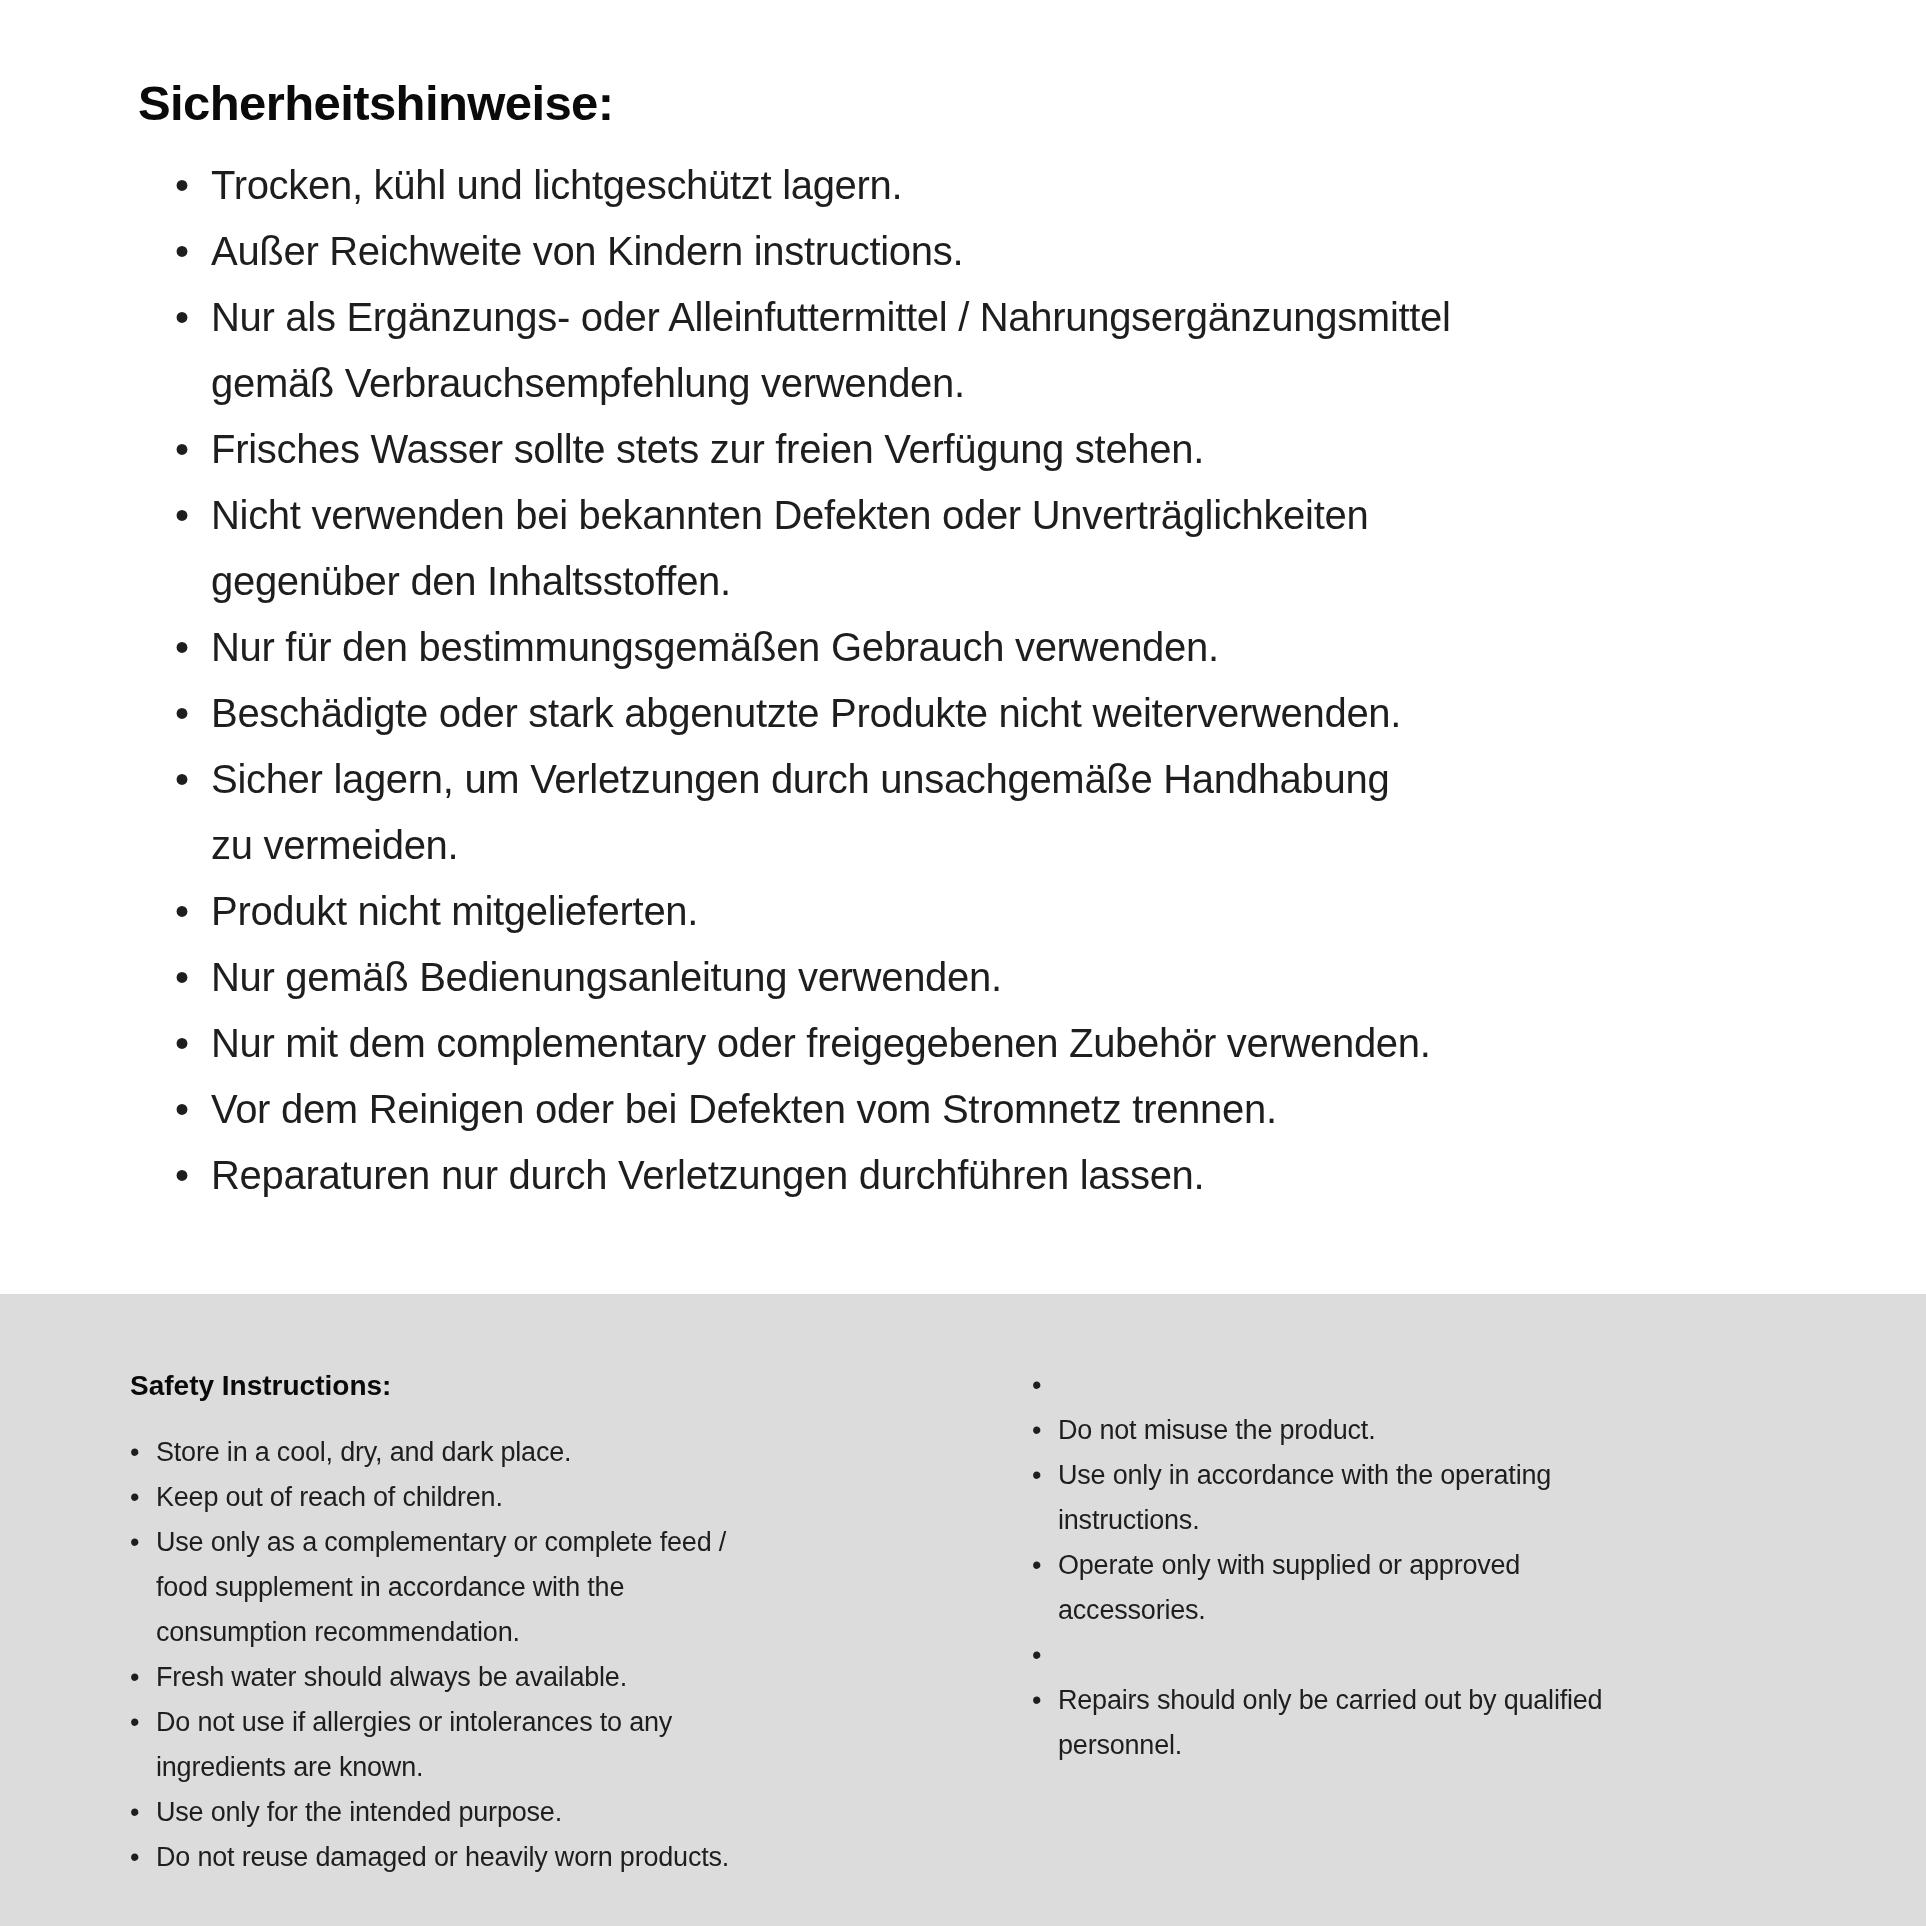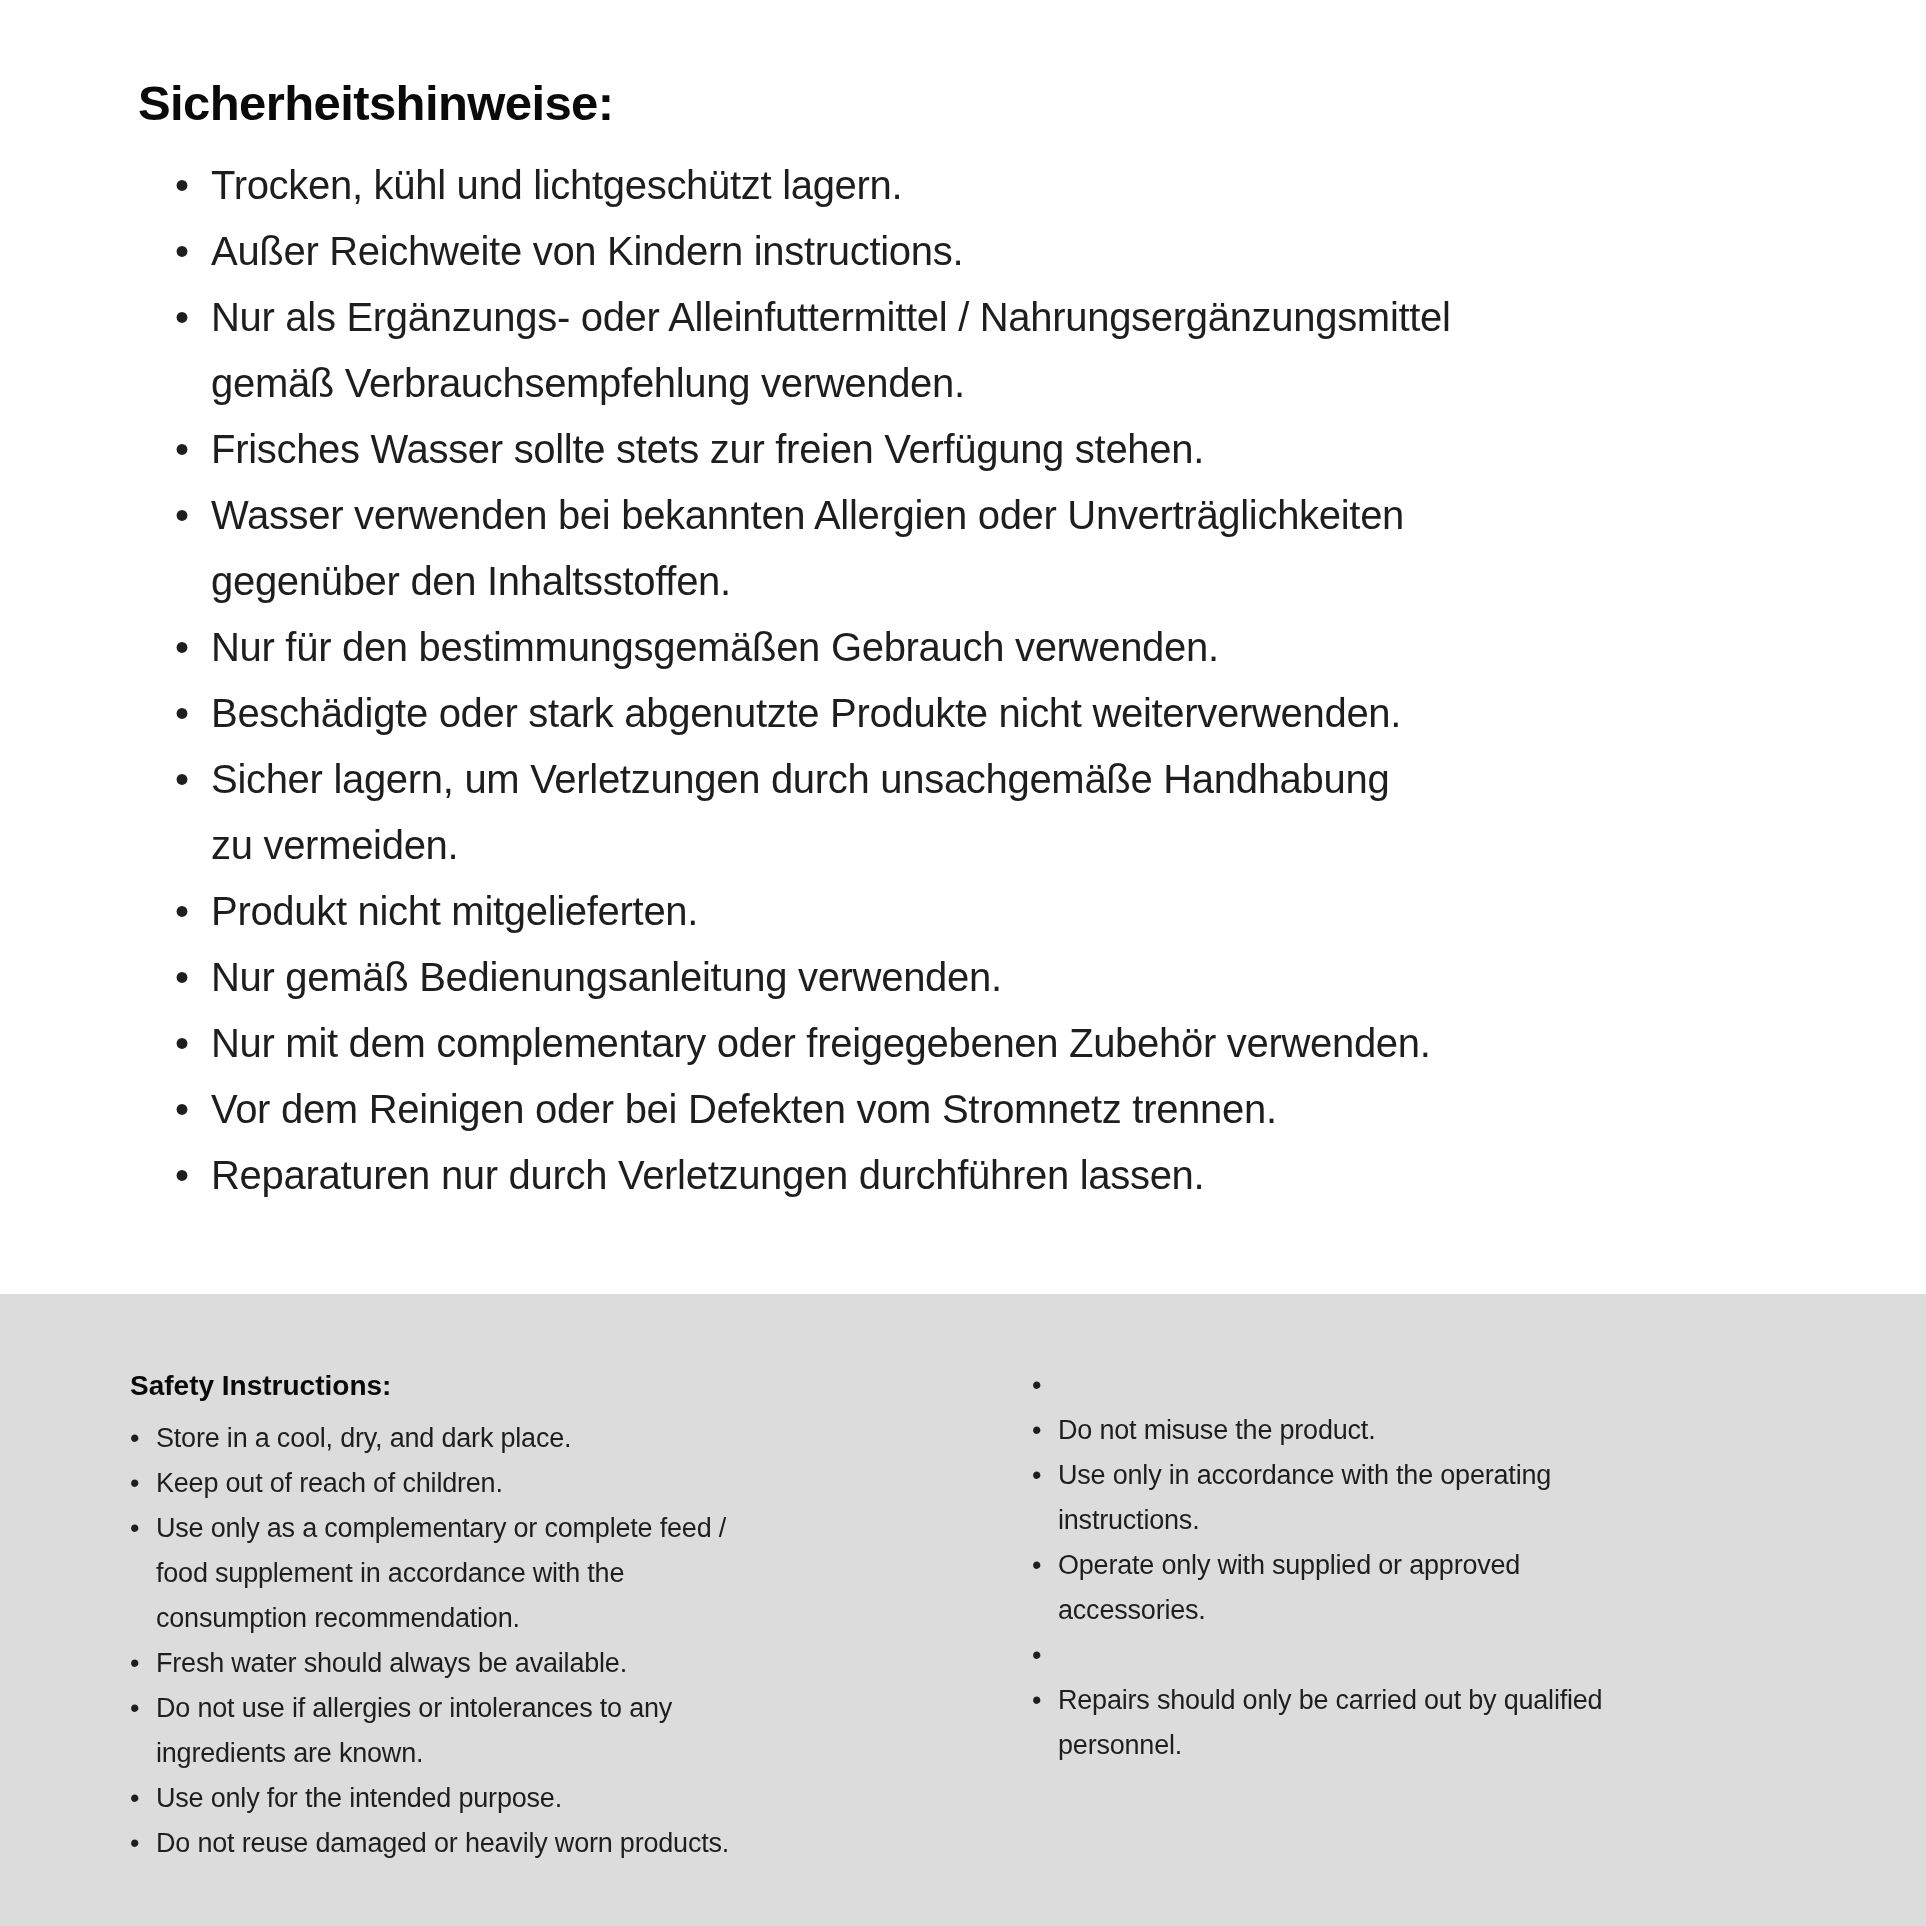--- a/index.html
+++ b/index.html
@@ -50,21 +50,21 @@
     width: 1926px; height: 632px;
     background: var(--band-bg);
   }
   .en-col { position: absolute; top: 69px; }
   .en-left  { left: 130px;  width: 880px; }
   .en-right { left: 1032px; width: 873px; }
   .en-title {
     font-size: 28px; line-height: 45px;
     font-weight: 700;
     color: var(--heading);
-    margin-bottom: 8px;
+    margin-bottom: 22px;
   }
   .en-list { list-style: none; }
   .en-list li {
     display: flex;
     font-size: 27px;
     line-height: 45px;
     letter-spacing: -0.2px;
   }
   .en-list .bullet { flex: none; width: 26px; }
 </style>
@@ -88,21 +88,21 @@
         <span class="bullet">•</span>
         <span class="item-text">Nur als Ergänzungs- oder Alleinfuttermittel / Nahrungsergänzungsmittel
 gemäß Verbrauchsempfehlung verwenden.</span>
       </li>
         <li>
         <span class="bullet">•</span>
         <span class="item-text">Frisches Wasser sollte stets zur freien Verfügung stehen.</span>
       </li>
         <li>
         <span class="bullet">•</span>
-        <span class="item-text">Wasser verwenden bei bekannten Allergien oder Unverträglichkeiten
+        <span class="item-text">Nicht verwenden bei bekannten Defekten oder Unverträglichkeiten
 gegenüber den Inhaltsstoffen.</span>
       </li>
         <li>
         <span class="bullet">•</span>
         <span class="item-text">Nur für den bestimmungsgemäßen Gebrauch verwenden.</span>
       </li>
         <li>
         <span class="bullet">•</span>
         <span class="item-text">Beschädigte oder stark abgenutzte Produkte nicht weiterverwenden.</span>
       </li>

